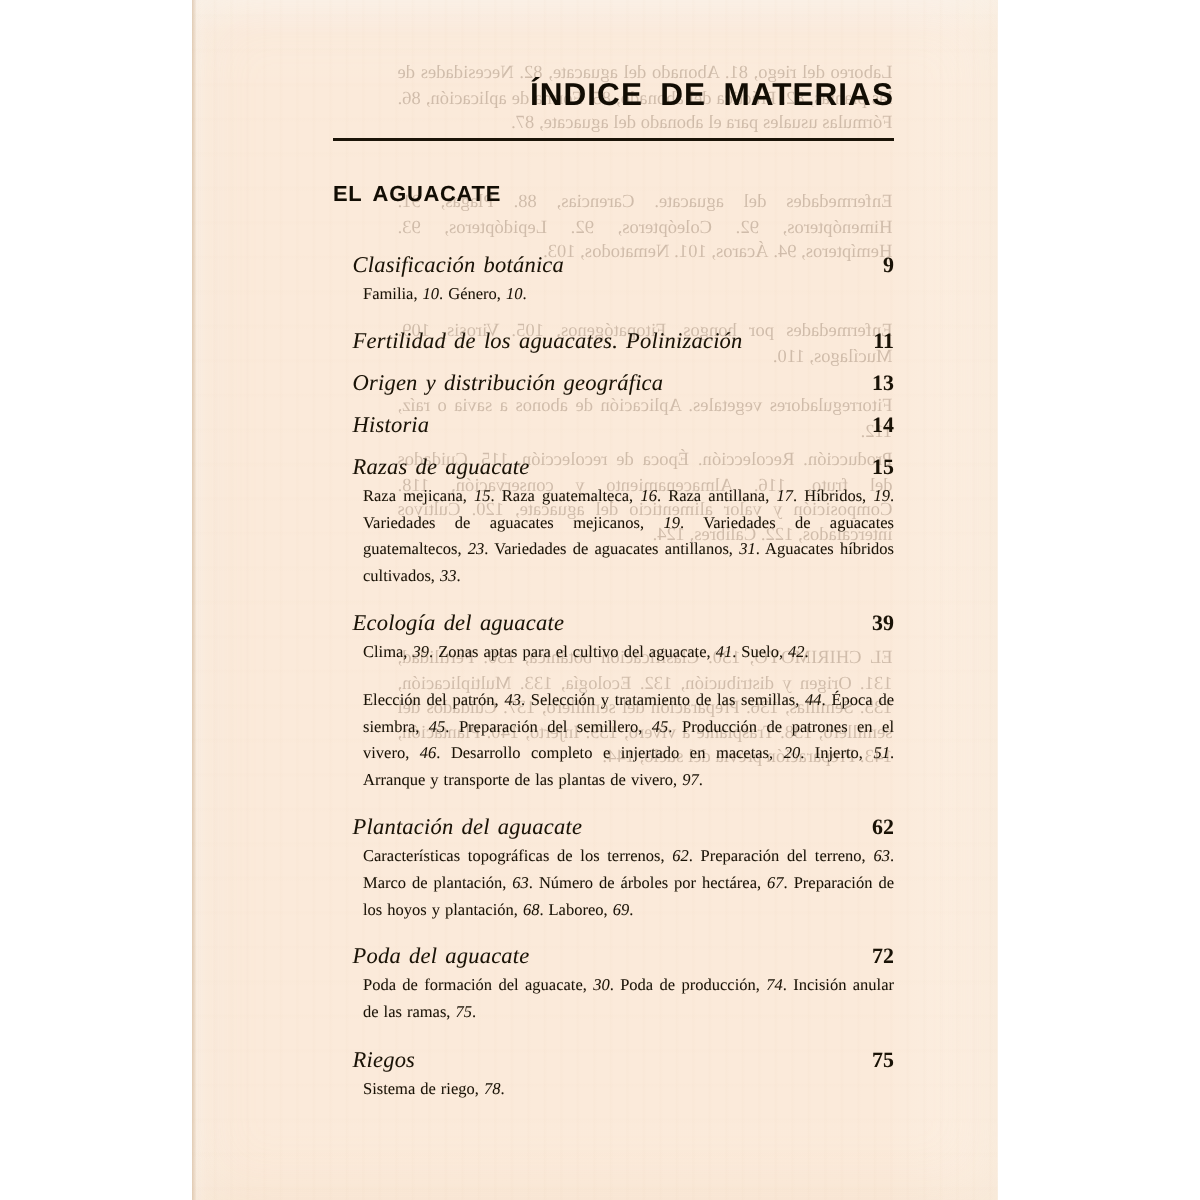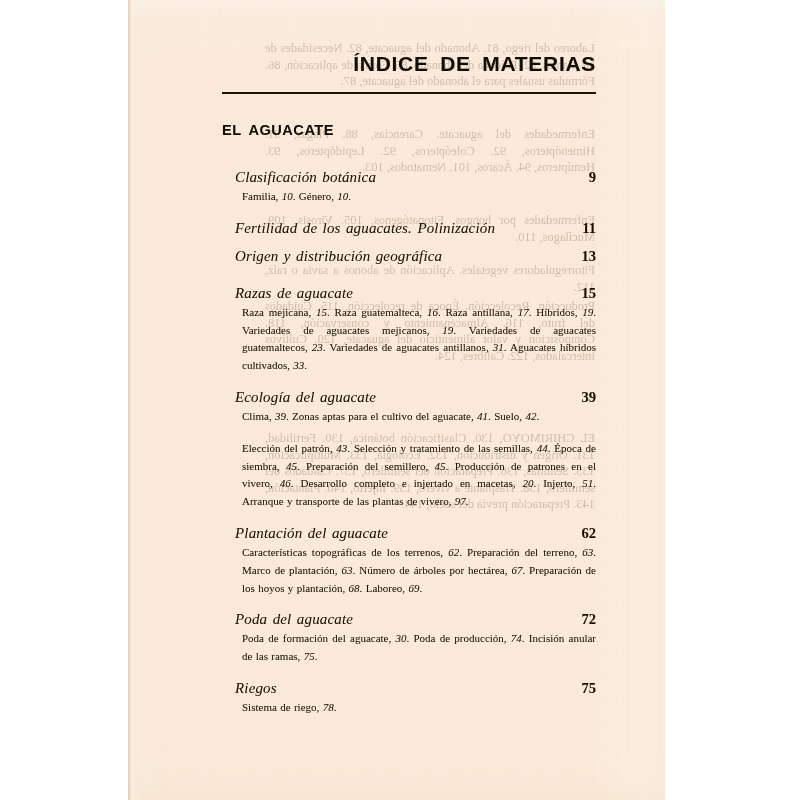--- a/index.html
+++ b/index.html
@@ -220,20 +220,23 @@
           </div>
           <div class="gap-lg"></div>
           <div class="entry">
             <div class="entry-head">Fertilidad de los aguacates. Polinización<span class="entry-page">11</span></div>
           </div>
           <div class="gap-sm"></div>
           <div class="entry">
             <div class="entry-head">Origen y distribución geográfica<span class="entry-page">13</span></div>
           </div>
           <div class="gap-sm"></div>
+          <div class="entry">
+            <div class="entry-head">Historia<span class="entry-page">14</span></div>
+          </div>
           <div class="gap-sm"></div>
           <div class="entry">
             <div class="entry-head">Razas de aguacate<span class="entry-page">15</span></div>
             <div class="entry-sub">Raza mejicana, <i>15</i>.  Raza guatemalteca, <i>16</i>.  Raza antillana, <i>17</i>.  Híbridos, <i>19</i>.  Variedades de aguacates mejicanos, <i>19</i>.  Variedades de aguacates guatemaltecos, <i>23</i>.  Variedades de aguacates antillanos, <i>31</i>.  Aguacates híbridos cultivados, <i>33</i>.</div>
           </div>
           <div class="gap-lg"></div>
           <div class="entry">
             <div class="entry-head">Ecología del aguacate<span class="entry-page">39</span></div>
             <div class="entry-sub">Clima, <i>39</i>.  Zonas aptas para el cultivo del aguacate, <i>41</i>.  Suelo, <i>42</i>.</div>
           </div>

